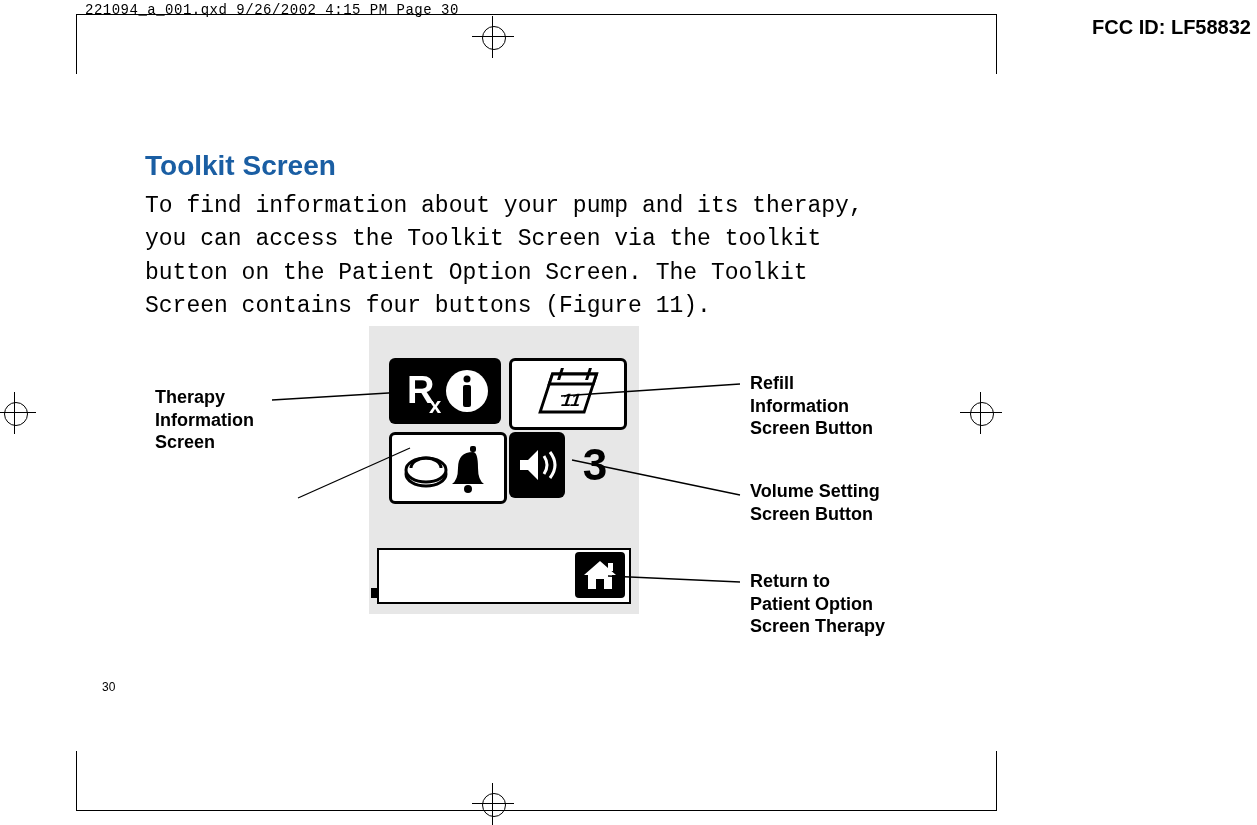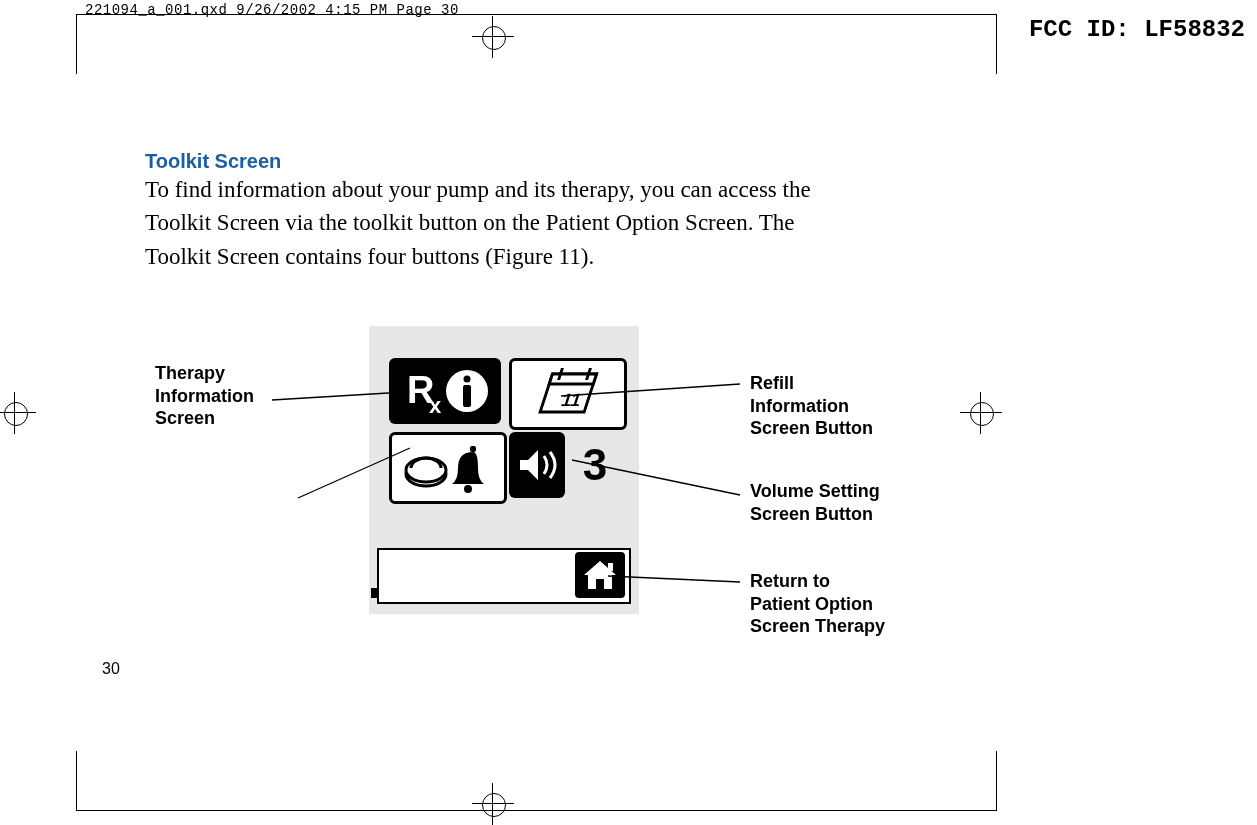--- a/index.html
+++ b/index.html
@@ -11,27 +11,27 @@
   .crop-bottom{position:absolute;left:76px;bottom:14px;width:920px;height:1px;background:#000}
   .crop-br-v{position:absolute;left:996px;bottom:14px;width:1px;height:60px;background:#000}
   .reg{position:relative}
   .reg-top{position:absolute;left:478px;top:22px;width:30px;height:30px}
   .reg-bottom{position:absolute;left:478px;bottom:6px;width:30px;height:30px}
   .reg-left{position:absolute;left:0px;top:398px;width:30px;height:30px}
   .reg-right{position:absolute;left:966px;top:398px;width:30px;height:30px}
   .reg .c{width:22px;height:22px;border:1px solid #000;border-radius:50%;position:absolute;left:4px;top:4px}
   .reg .hv{position:absolute;background:#000}
   .print-info{position:absolute;left:85px;top:2px;font-family:Courier,monospace;font-size:14px;letter-spacing:.5px}
-  .fcc{position:absolute;right:12px;top:16px;font-family:Liberation Mono, monospace;font-weight:bold;font-size:24px}
+  .fcc{position:absolute;right:6px;top:16px;font-family:Liberation Sans, sans-serif;font-weight:bold;font-size:20px}
   .content{position:absolute;left:145px;top:150px;width:720px}
-  .title{font-size:20px;font-weight:bold;color:#1a5ea3;font-family:Arial,Helvetica,sans-serif}
-  .body{font-family:Liberation Serif, serif;font-size:23px;line-height:1.45;margin-top:0}
+  .title{font-size:28px;font-weight:bold;color:#1a5ea3;font-family:Arial,Helvetica,sans-serif}
+  .body{font-family:Liberation Mono, monospace;font-size:23px;line-height:1.45;margin-top:8px}
   .lbl{position:absolute;font-family:Arial,Helvetica,sans-serif;font-weight:bold;font-size:18px;line-height:1.25}
   .caption{position:absolute;left:350px;top:638px;font-family:Arial,Helvetica,sans-serif;font-weight:bold;font-size:20px}
-  .pagenum{position:absolute;left:102px;top:660px;font-family:Arial,Helvetica,sans-serif;font-size:16px}
+  .pagenum{position:absolute;left:102px;top:680px;font-family:Arial,Helvetica,sans-serif;font-size:12px}
   svg{display:block}
   .device{position:absolute;left:369px;top:326px;width:270px;height:288px;background:#e7e7e7}
   .bigbtn{position:absolute;width:112px;height:66px;background:#000;border-radius:6px;display:flex;align-items:center;justify-content:center}
   .volbtn{position:absolute;width:56px;height:66px;background:#000;border-radius:6px;display:flex;align-items:center;justify-content:center}
   .volnum{position:absolute;width:52px;height:66px;display:flex;align-items:center;justify-content:center;font-family:Arial;font-weight:bold;font-size:44px}
   .bar{position:absolute;border:2px solid #000;background:#fff}
   .home{position:absolute;width:50px;height:46px;background:#000;border-radius:4px;display:flex;align-items:center;justify-content:center}
   .stub{position:absolute;width:6px;height:10px;background:#000;left:2px;bottom:16px}
   .line{stroke:#000;stroke-width:1.3;fill:none}
 </style>
@@ -125,21 +125,21 @@
     <div class="bar" style="left:8px;top:222px;width:250px;height:52px"></div>
     <div class="home" style="left:206px;top:226px">
       <svg width="40" height="36">
         <polygon points="20,4 36,18 32,18 32,32 24,32 24,22 16,22 16,32 8,32 8,18 4,18" fill="#fff"></polygon>
         <rect x="28" y="6" width="5" height="8" fill="#fff"></rect>
       </svg>
     </div>
     <div class="stub"></div>
   </div>
 
-  <div class="lbl" style="left:155px;top:362px;white-space:pre-line">Therapy
+  <div class="lbl" style="left:155px;top:386px;white-space:pre-line">Therapy
 Information
 Screen</div>
   <div class="lbl" style="left:750px;top:372px;white-space:pre-line">Refill
 Information
 Screen Button</div>
   <div class="lbl" style="left:750px;top:480px;white-space:pre-line">Volume Setting
 Screen Button</div>
   <div class="lbl" style="left:750px;top:570px;white-space:pre-line">Return to
 Patient Option
 Screen Therapy</div>

